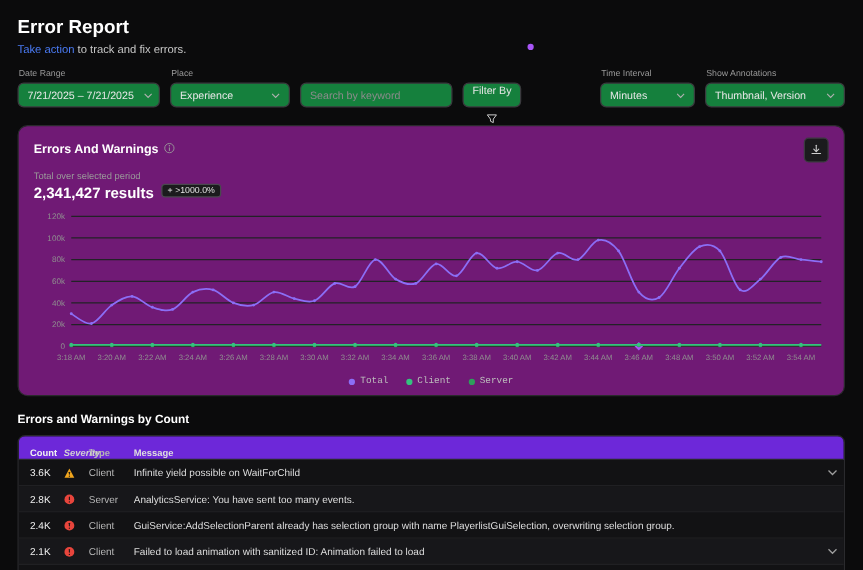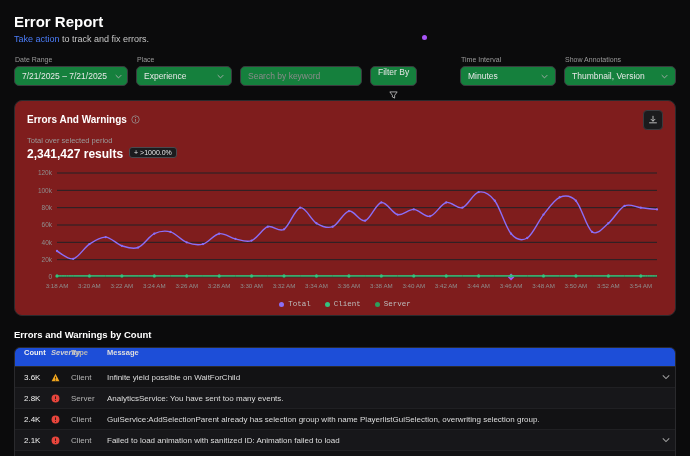--- a/index.html
+++ b/index.html
@@ -17,32 +17,32 @@
   .subtitle a { color:#4b7cf7; text-decoration:none; cursor:pointer; }
 
   
   .filters { display:flex; gap:8px; margin-top:12px; align-items:flex-end; }
   .field-label { font-size:7px; color:#9a9a9a; margin:0 0 3px 1px; white-space:nowrap; }
   .control {
     height:20px; background:#15803d; border:1px solid #3a3a3e; border-radius:5px;
     font-size:8.5px; color:#e7e7e7; display:flex; align-items:center;
     justify-content:space-between; gap:8px; padding:0 7px; white-space:nowrap; cursor:pointer;
   }
-  .w-date{width:114px}.w-place{width:96px}.w-time{width:96px}.w-ann{width:112px}
+  .w-date{width:114px}.w-place{width:96px}.w-time{width:76px}.w-ann{width:112px}
   input.control {
     width:122px; outline:none; justify-content:flex-start; cursor:text;
     font-family:"Liberation Sans", sans-serif;
   }
   input.control::placeholder { color:#8b8b8b; }
   .filter-btn { gap:14px;flex-direction:column; }
   .right-group { margin-left:auto; display:flex; gap:8px; }
 
   
   .card {
-    margin-top:14px; background:#7f1d1d; border:1px solid #2a2a2d;
+    margin-top:14px; background:#701a75; border:1px solid #2a2a2d;
     border-radius:8px; padding:9px 12px 5px;
   }
   .card-head { display:flex; justify-content:space-between; align-items:flex-start; }
   .card-title-row { display:flex; align-items:center; gap:4px; }
   .card-title { font-size:10px; font-weight:700; color:#fff; }
   .icon-btn {
     width:20px; height:20px; background:#1b1b1d; border:1px solid #3a3a3e;
     border-radius:4px; display:flex; align-items:center; justify-content:center; cursor:pointer; padding:0;
   }
   .total-label { font-size:7.5px; color:#9a9a9a; margin-top:6px; }
@@ -55,21 +55,21 @@
   .chart-area { margin-top:6px; }
   .legend { display:flex; justify-content:center; gap:14px; margin:1px 0 2px;font-family:Liberation Mono, monospace; }
   .legend-item { display:flex; align-items:center; gap:4px; font-size:7.5px; color:#bdbdbd; cursor:pointer; }
   .legend-dot { width:5px; height:5px; border-radius:50%; }
 
   
   .table-section { margin-top:13px; }
   .table-title { font-size:9.5px; font-weight:700; color:#fff; margin-bottom:7px; }
   .table { border:1px solid #2a2a2d; border-radius:6px; overflow:hidden; background:#111112; }
   .thead {
-    display:flex; align-items:flex-start; height:19px; background:#1d4ed8;
+    display:flex; align-items:flex-end; height:19px; background:#6d28d9;
     border-bottom:1px solid #2a2a2d; font-size:7.5px; font-weight:700; color:#d2d2d2;
   }
   .row { display:flex; align-items:center; height:21px; font-size:8px; border-bottom:1px solid #202023; }
   .row:nth-child(odd) { background:#121214; }
   .row:nth-child(even) { background:#17171a; }
   .col-count { width:36px; padding-left:9px; color:#f0f0f0; }
   .col-sev { width:20px; display:flex; align-items:center;font-style:italic; }
   .col-type { width:36px; color:#b5b5b5; }
   .col-msg { flex:1; color:#dedede; white-space:nowrap; overflow:hidden; text-overflow:ellipsis; padding-right:8px; }
   .col-chev { width:18px; display:flex; align-items:center; justify-content:center; cursor:pointer; }

